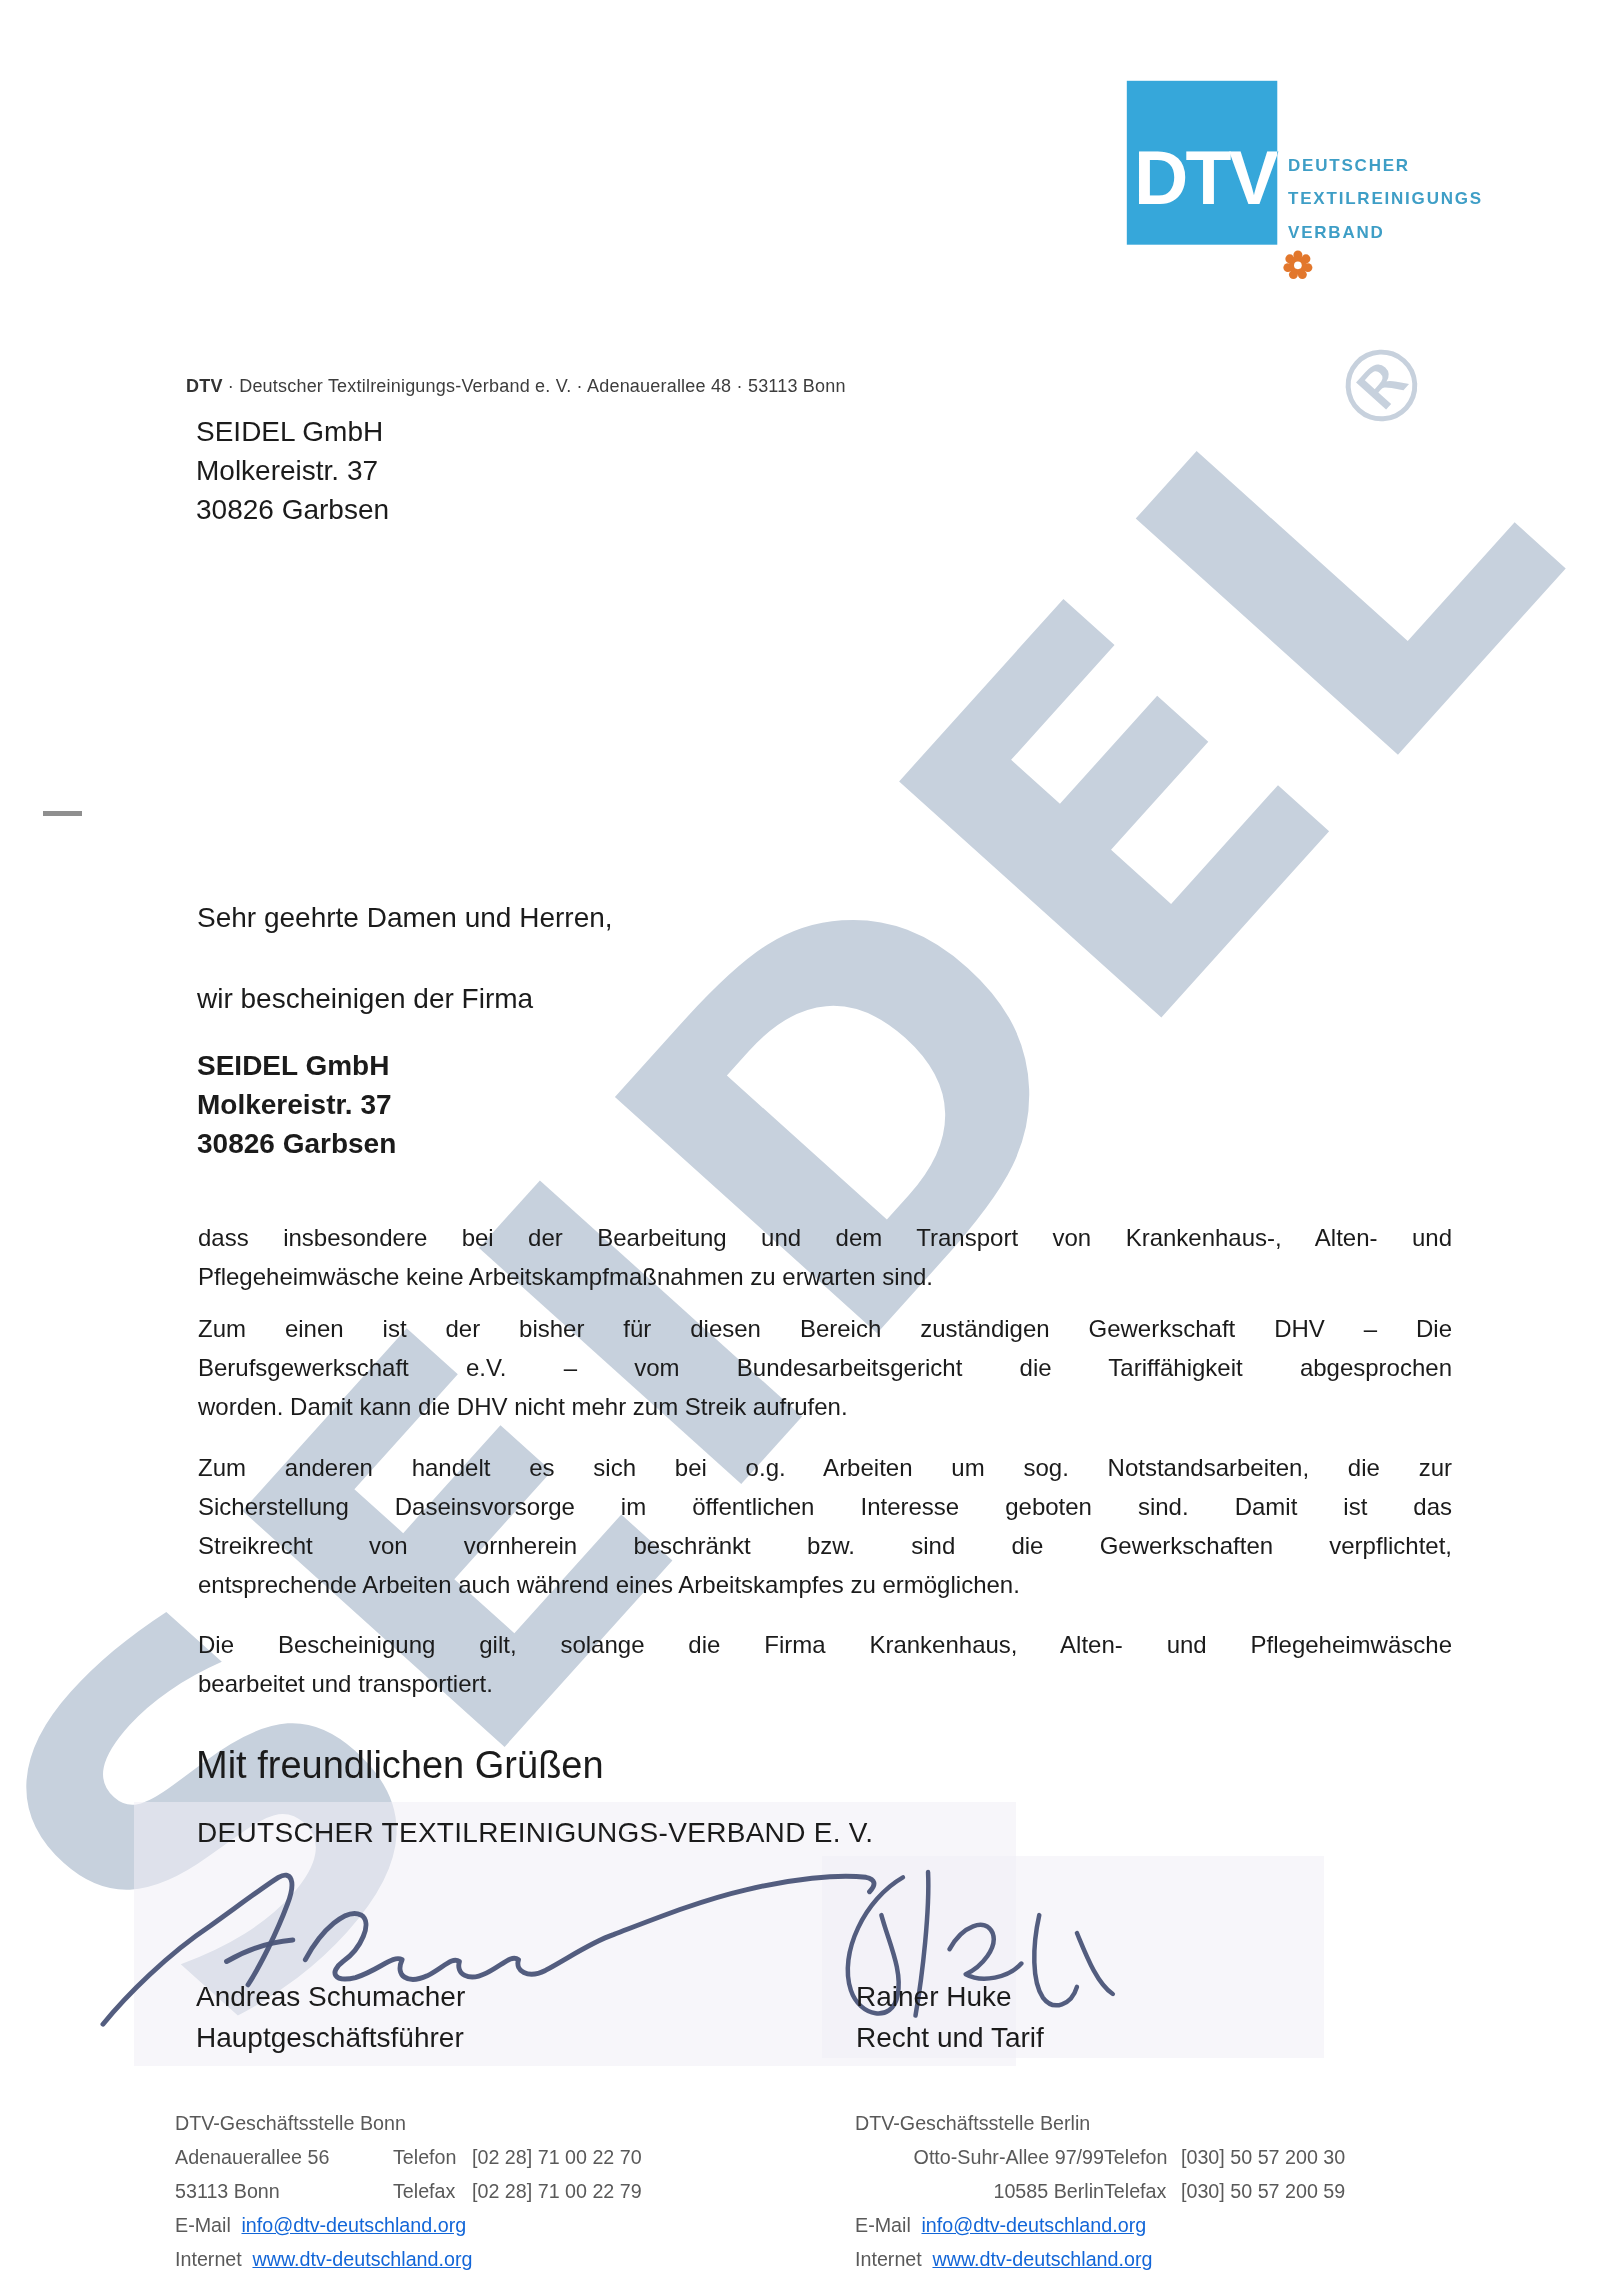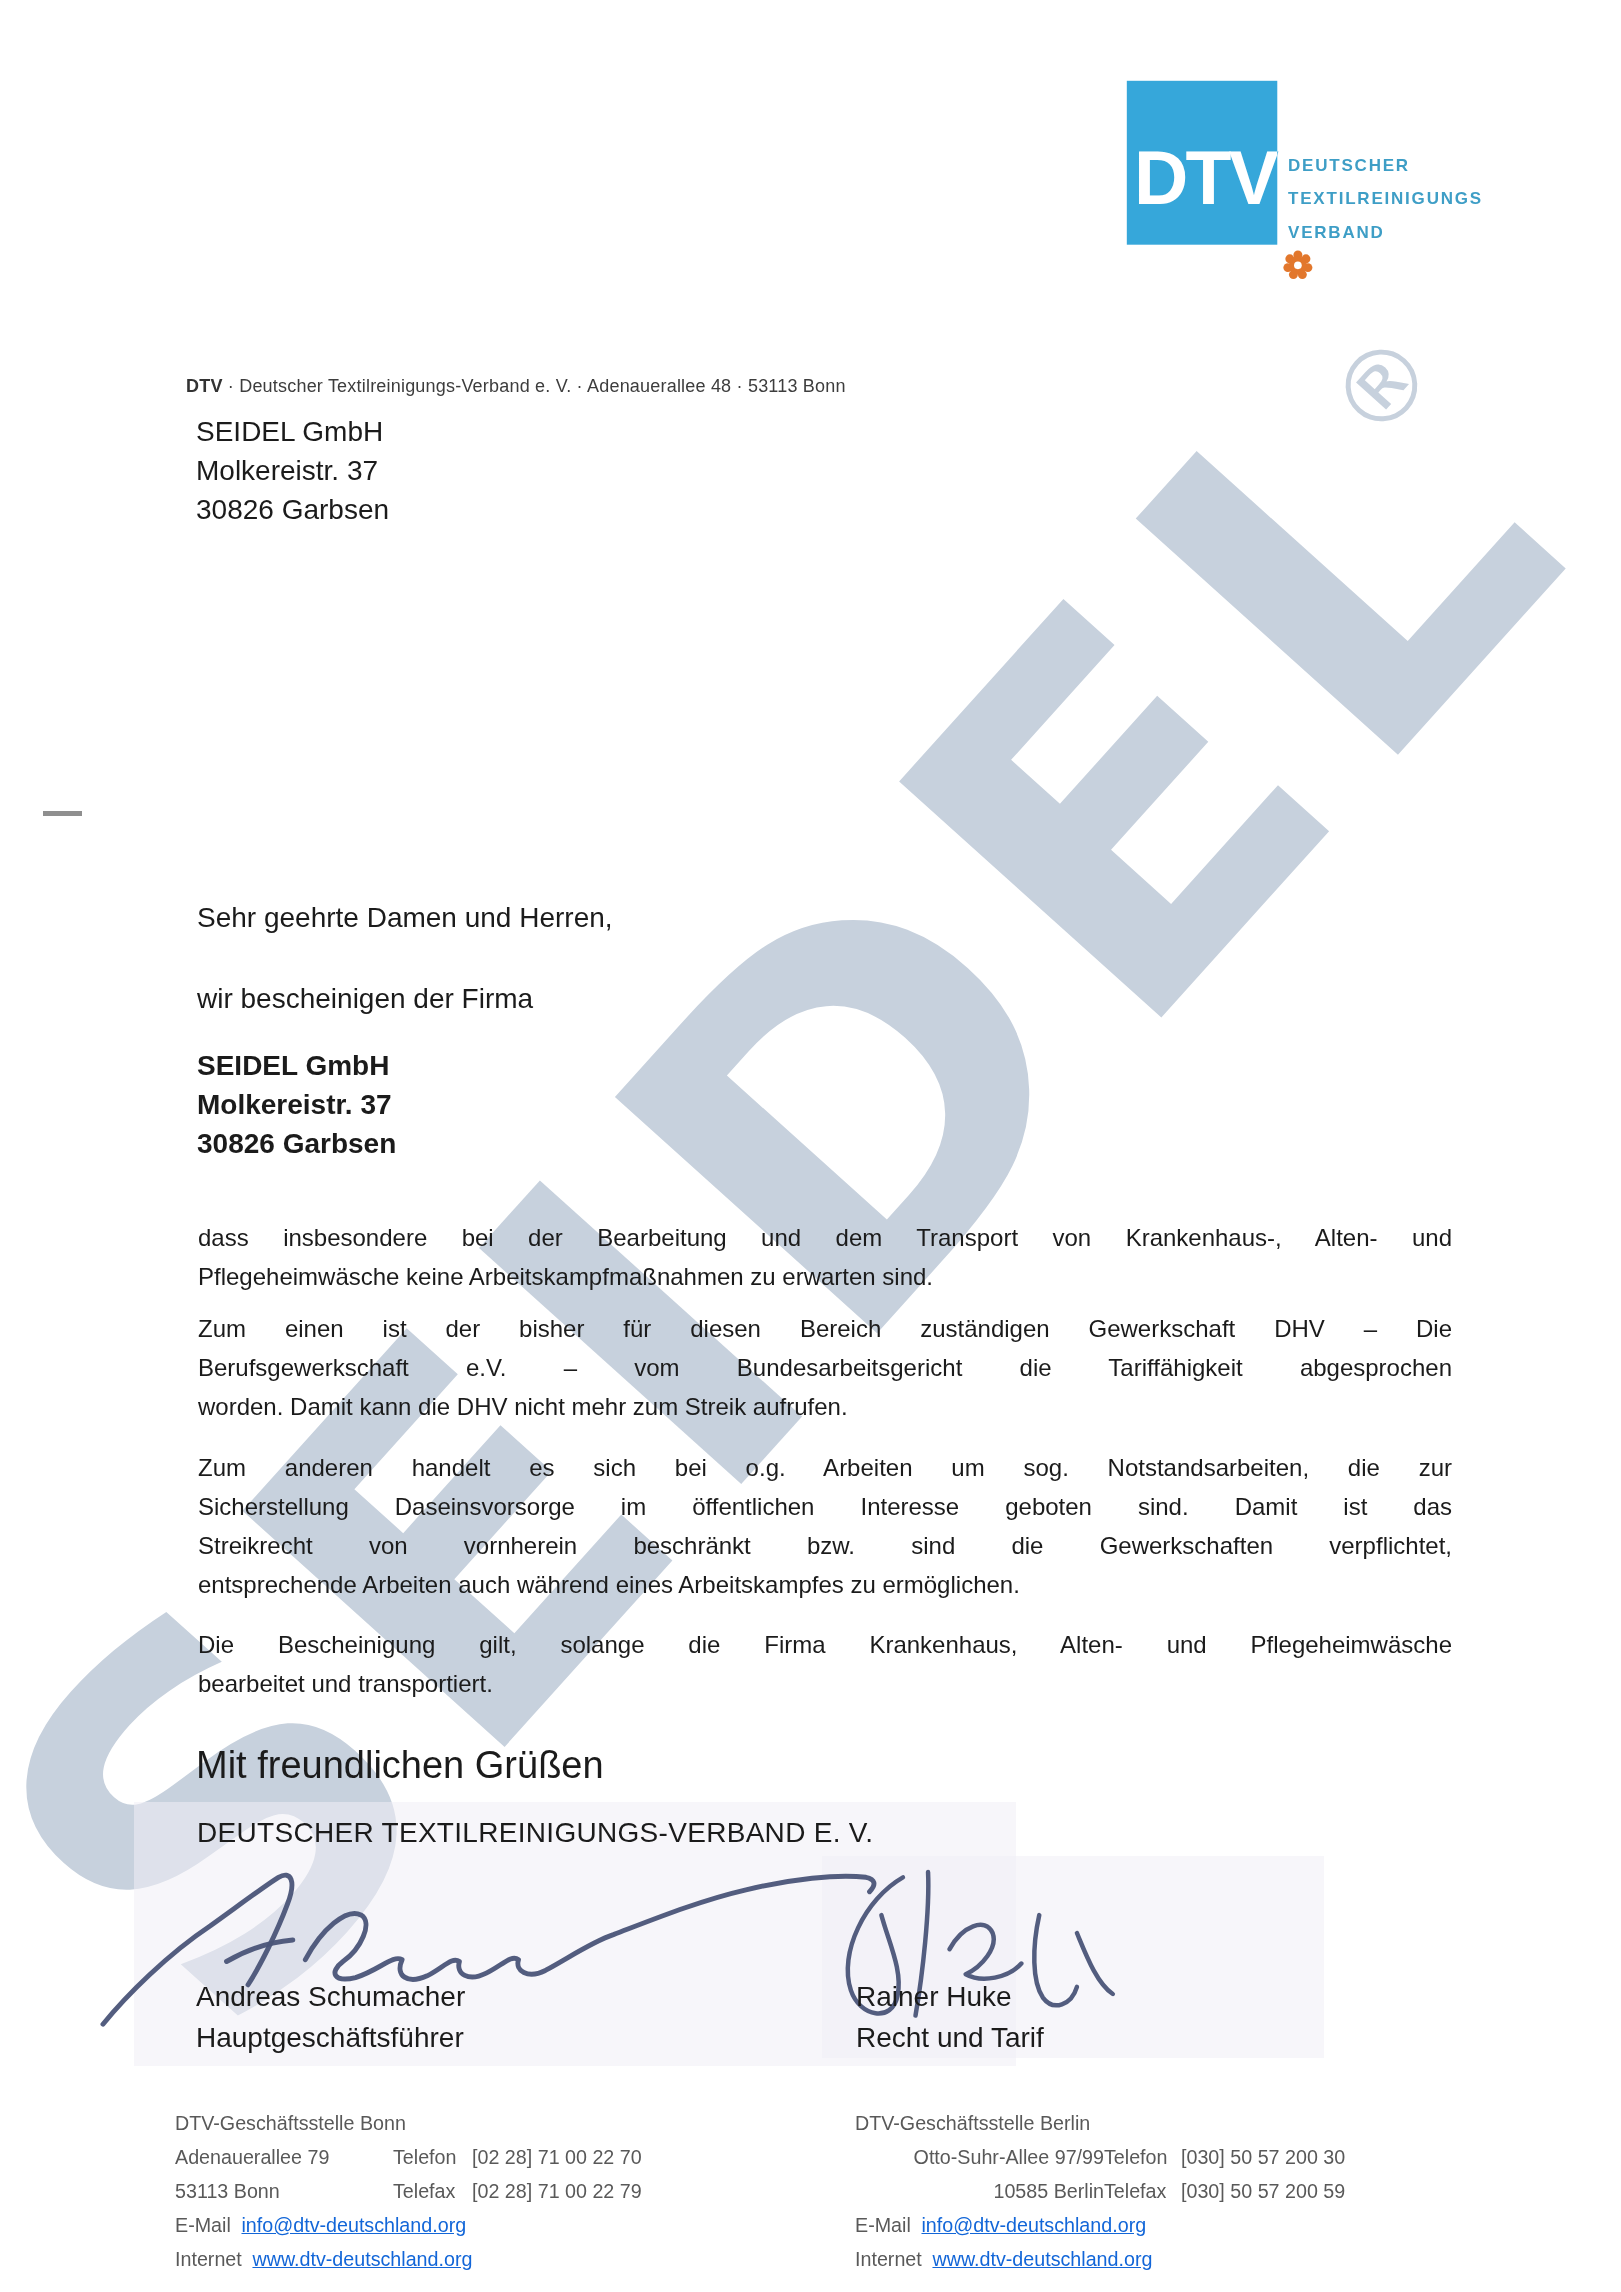--- a/index.html
+++ b/index.html
@@ -204,21 +204,21 @@
     <div>Hauptgeschäftsführer</div>
   </div>
   <div class="abs sig-name sig-name-right">
     <div>Rainer Huke</div>
     <div>Recht und Tarif</div>
   </div>
 
   <div class="abs footer-col footer-left">
     <div class="frow">DTV-Geschäftsstelle Bonn</div>
     <div class="frow">
-      <span class="faddr">Adenauerallee 79</span><span class="flabel">Telefon</span><span class="fval">[02 28] 71 00 22 70</span>
+      <span class="faddr">Adenauerallee 56</span><span class="flabel">Telefon</span><span class="fval">[02 28] 71 00 22 70</span>
     </div>
     <div class="frow">
       <span class="faddr">53113 Bonn</span><span class="flabel">Telefax</span><span class="fval">[02 28] 71 00 22 79</span>
     </div>
     <div class="frow">
       <span class="flabel-inline">E-Mail</span><a class="flink" href="#">info@dtv-deutschland.org</a>
     </div>
     <div class="frow">
       <span class="flabel-inline">Internet</span><a class="flink" href="#">www.dtv-deutschland.org</a>
     </div>

